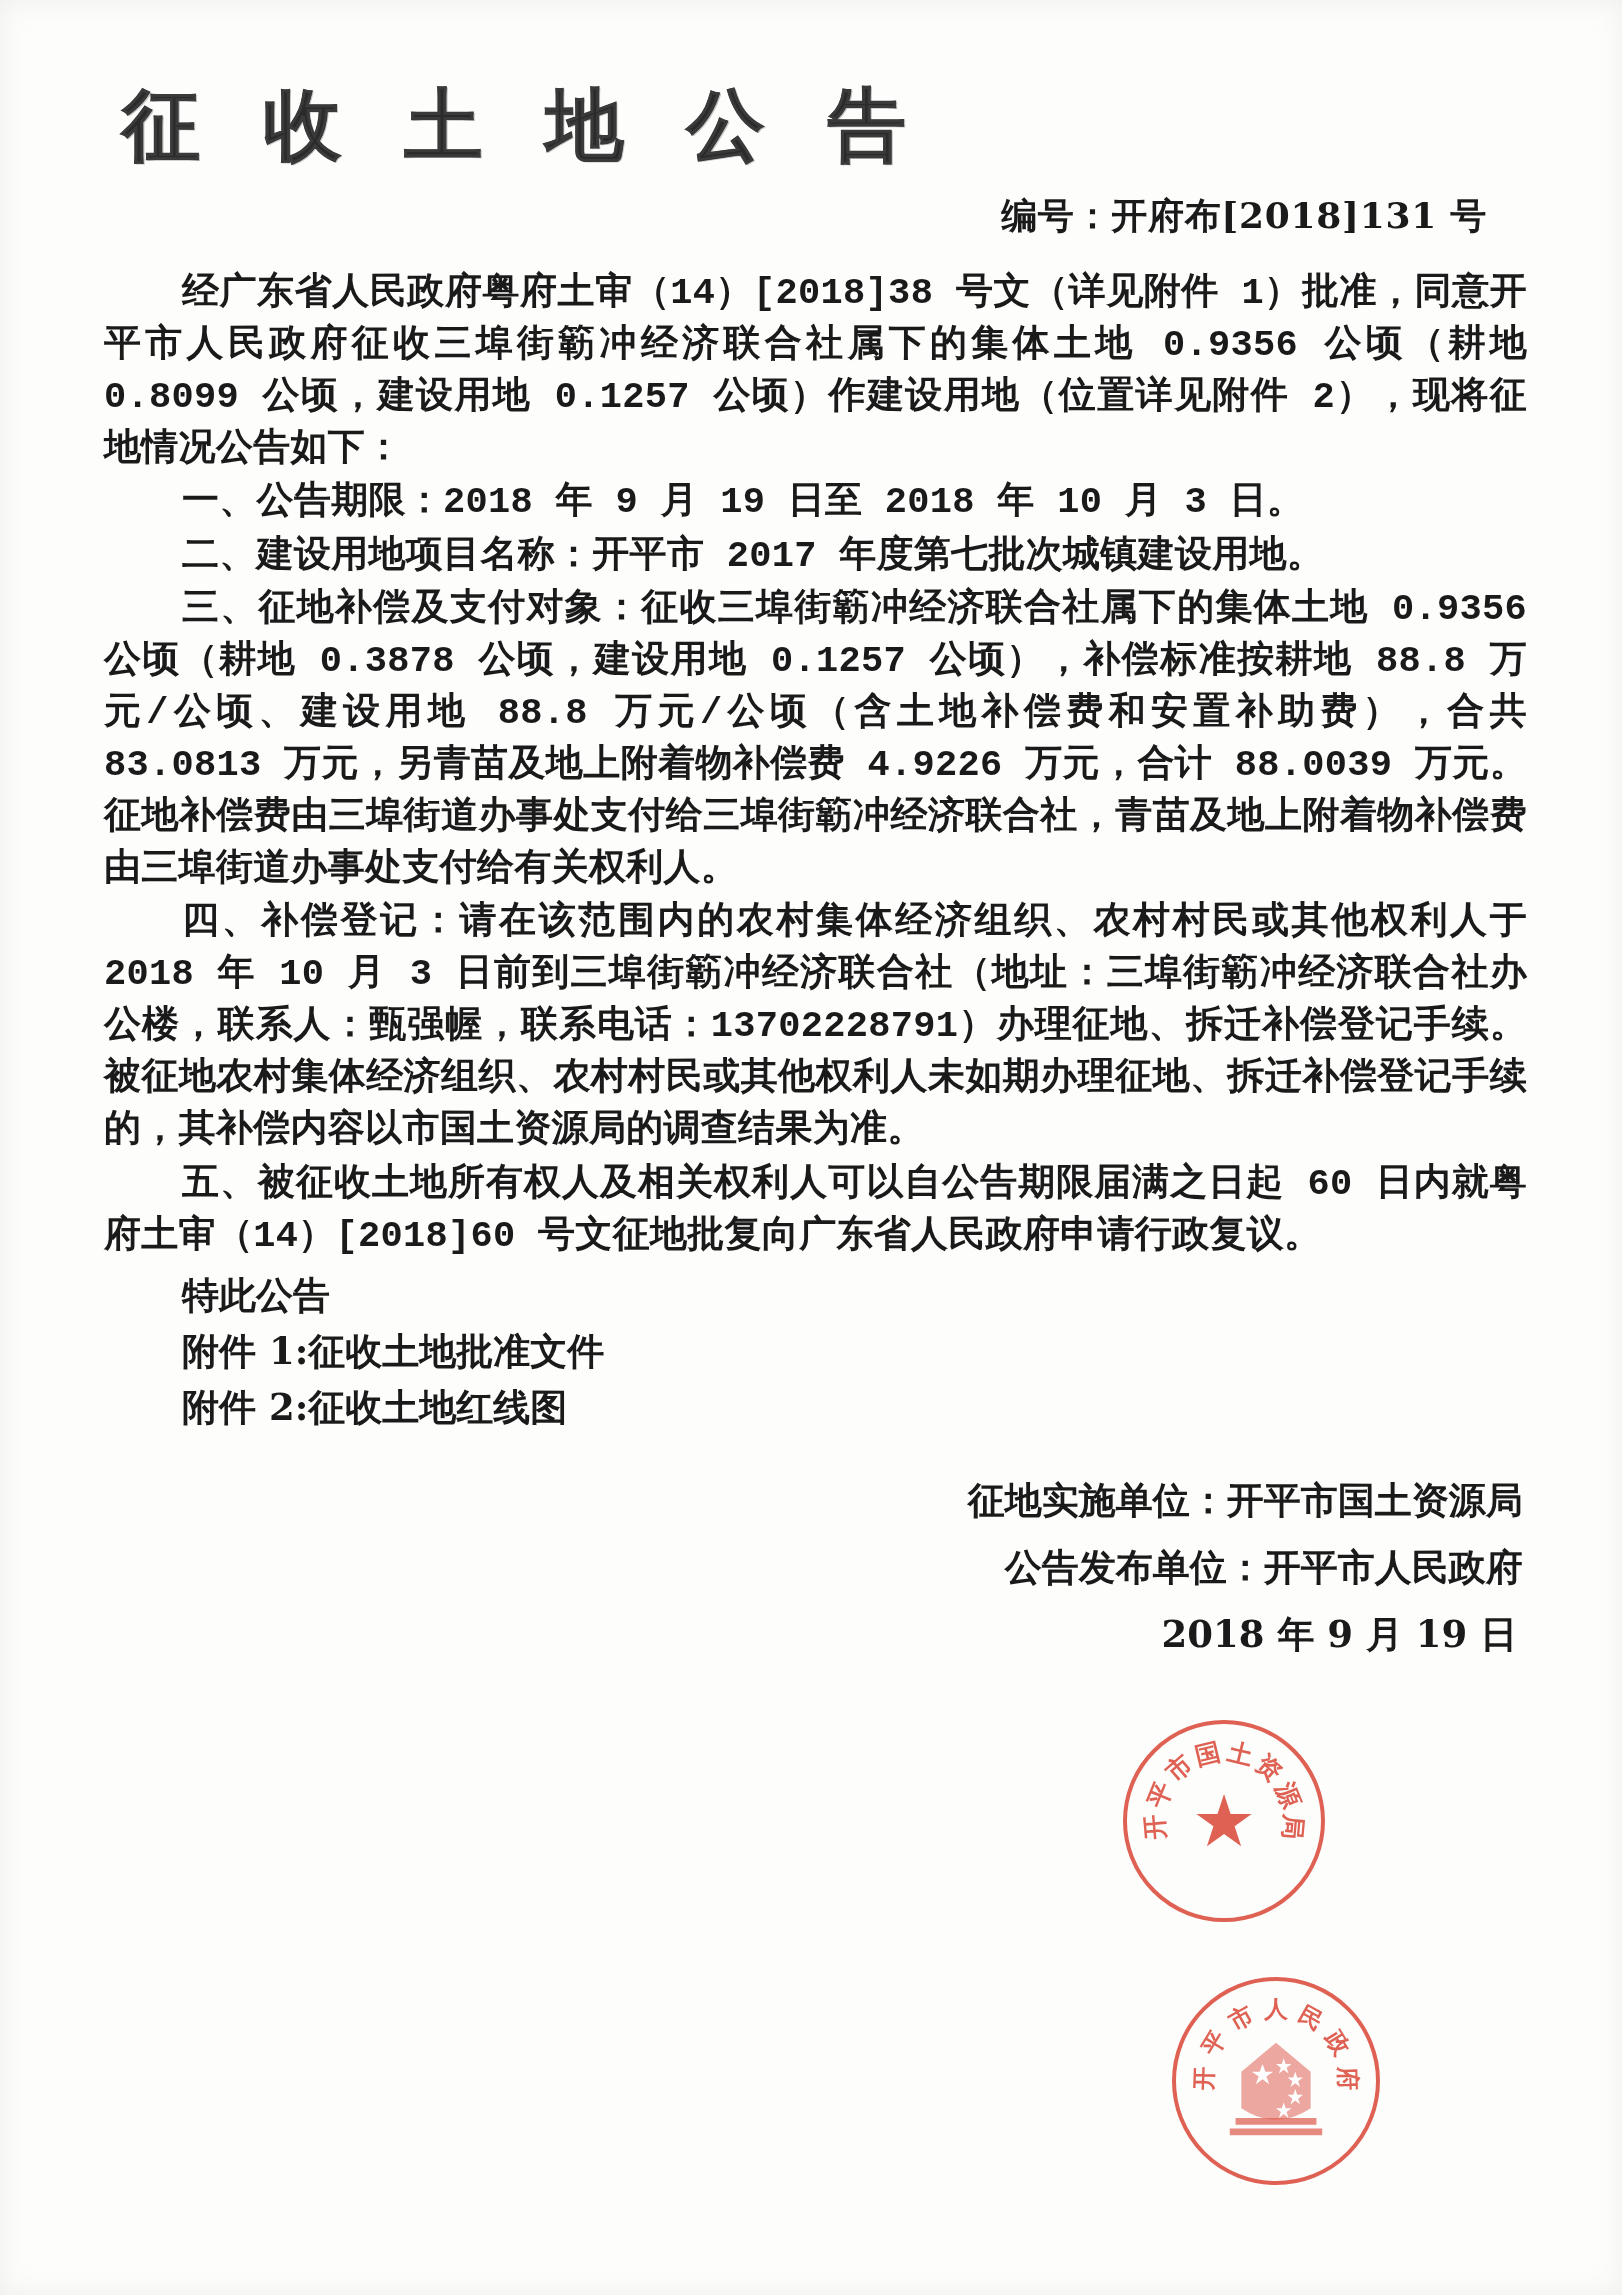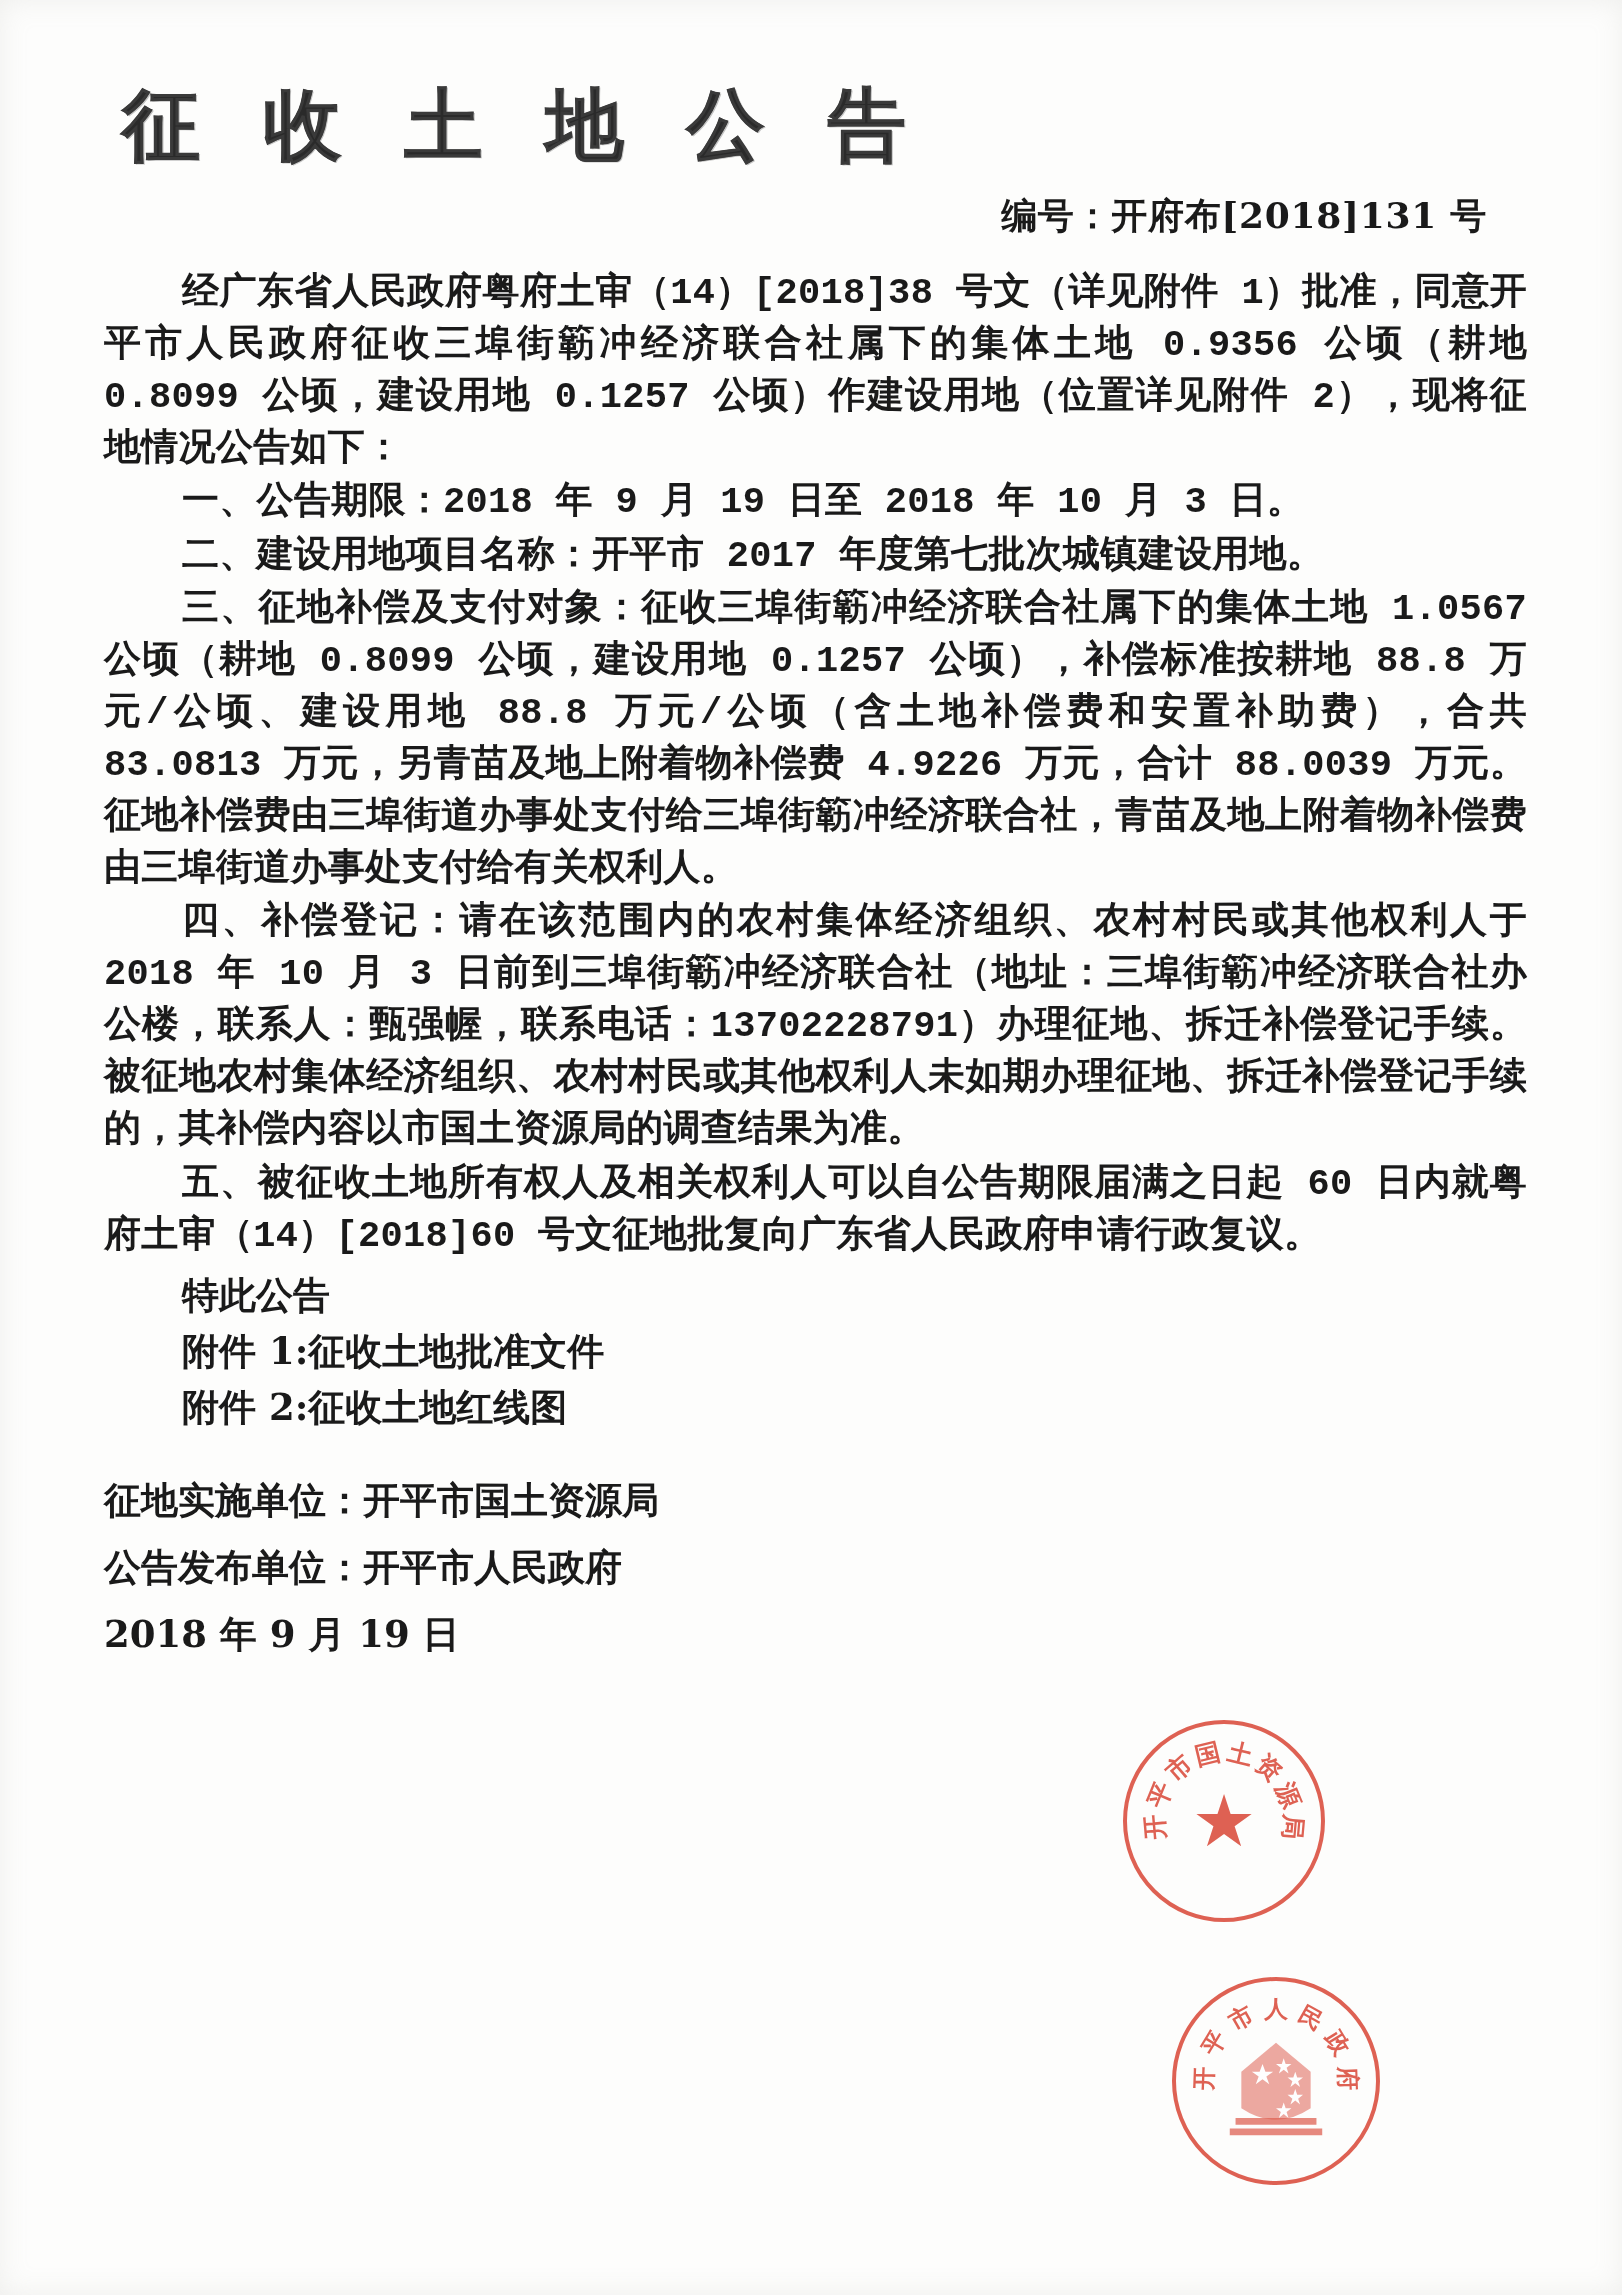--- a/index.html
+++ b/index.html
@@ -79,21 +79,21 @@
   .closing .line {
     text-indent: 78px;
   }
   
   .signature {
     position: relative;
     margin-top: 32px;
     font-size: 37px;
     line-height: 67px;
     font-weight: 700;
-    text-align: left;
+    text-align: right;
     padding-right: 4.2px;
   }
   .sig-line {
     display: block;
     white-space: nowrap;
   }
   .sig-date {
     display: block;
     white-space: nowrap;
     padding-right: 5.6px;
@@ -169,21 +169,21 @@
   <div class="content">
 
     <div class="doc-title">征 收 土 地 公 告</div>
 
     <div class="doc-number">编号：开府布[2018]131 号</div>
 
     <div class="body-block">
       <p class="para">经广东省人民政府粤府土审（14）[2018]38 号文（详见附件 1）批准，同意开平市人民政府征收三埠街簕冲经济联合社属下的集体土地 0.9356 公顷（耕地 0.8099 公顷，建设用地 0.1257 公顷）作建设用地（位置详见附件 2），现将征地情况公告如下：</p>
       <p class="para">一、公告期限：2018 年 9 月 19 日至 2018 年 10 月 3 日。</p>
       <p class="para">二、建设用地项目名称：开平市 2017 年度第七批次城镇建设用地。</p>
-      <p class="para">三、征地补偿及支付对象：征收三埠街簕冲经济联合社属下的集体土地 1.0567 公顷（耕地 0.8099 公顷，建设用地 0.1257 公顷），补偿标准按耕地 88.8 万元/公顷、建设用地 88.8 万元/公顷（含土地补偿费和安置补助费），合共 83.0813 万元，另青苗及地上附着物补偿费 4.9226 万元，合计 88.0039 万元。征地补偿费由三埠街道办事处支付给三埠街簕冲经济联合社，青苗及地上附着物补偿费由三埠街道办事处支付给有关权利人。</p>
+      <p class="para">三、征地补偿及支付对象：征收三埠街簕冲经济联合社属下的集体土地 0.9356 公顷（耕地 0.3878 公顷，建设用地 0.1257 公顷），补偿标准按耕地 88.8 万元/公顷、建设用地 88.8 万元/公顷（含土地补偿费和安置补助费），合共 83.0813 万元，另青苗及地上附着物补偿费 4.9226 万元，合计 88.0039 万元。征地补偿费由三埠街道办事处支付给三埠街簕冲经济联合社，青苗及地上附着物补偿费由三埠街道办事处支付给有关权利人。</p>
       <p class="para">四、补偿登记：请在该范围内的农村集体经济组织、农村村民或其他权利人于 2018 年 10 月 3 日前到三埠街簕冲经济联合社（地址：三埠街簕冲经济联合社办公楼，联系人：甄强幄，联系电话：13702228791）办理征地、拆迁补偿登记手续。被征地农村集体经济组织、农村村民或其他权利人未如期办理征地、拆迁补偿登记手续的，其补偿内容以市国土资源局的调查结果为准。</p>
       <p class="para">五、被征收土地所有权人及相关权利人可以自公告期限届满之日起 60 日内就粤府土审（14）[2018]60 号文征地批复向广东省人民政府申请行政复议。</p>
     </div>
 
     <div class="closing">
       <div class="line">特此公告</div>
       <div class="line">附件 1:征收土地批准文件</div>
       <div class="line">附件 2:征收土地红线图</div>
     </div>
 

